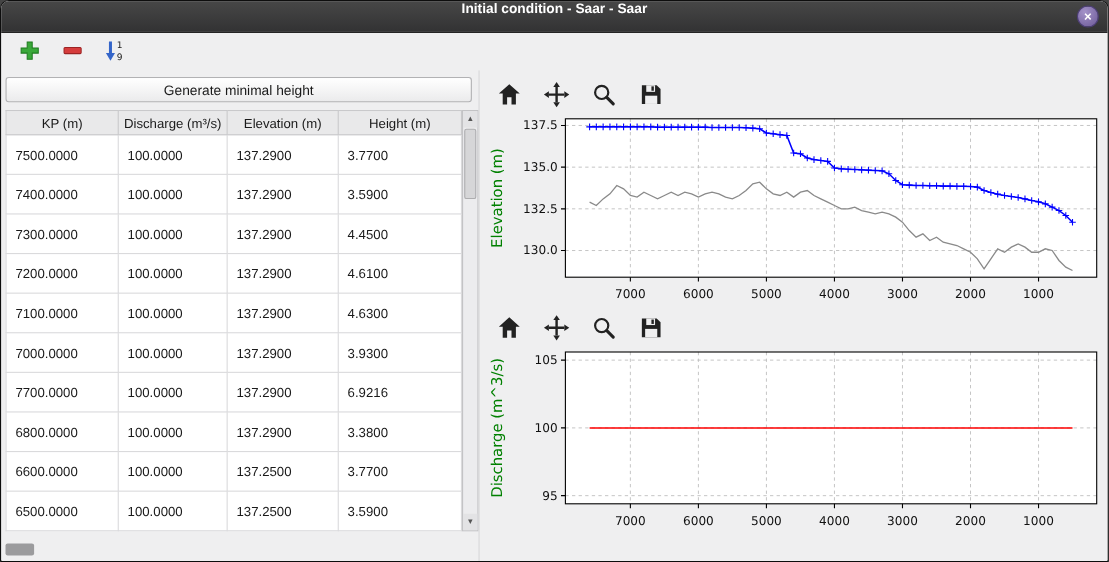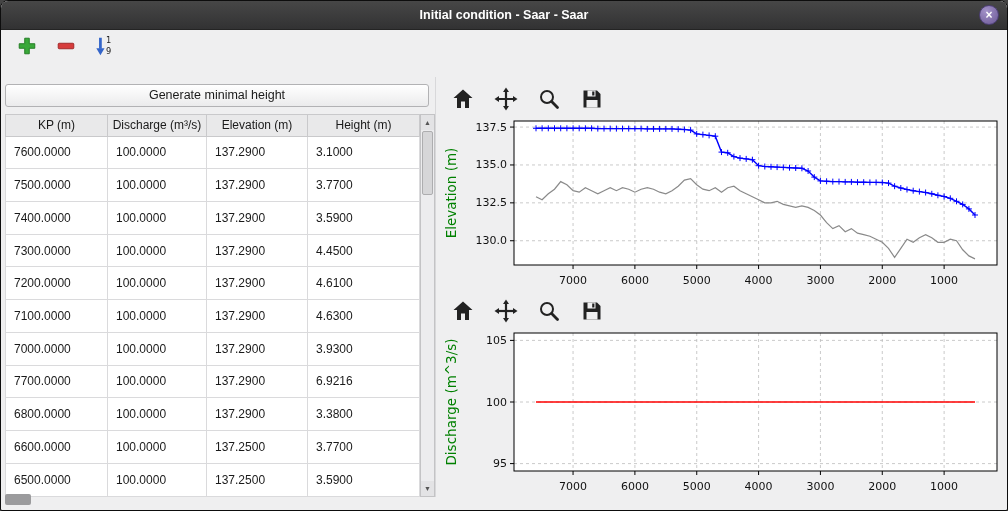--- a/index.html
+++ b/index.html
@@ -2,28 +2,28 @@
 <html><head>
 <meta charset="utf-8">
 <style>
   html,body{margin:0;padding:0;background:#444;}
   .window{
     position:relative;width:1006px;height:509px;margin:0;
     border:1px solid #0d0d0d;border-radius:8px 8px 2px 2px;overflow:hidden;
     background:#efeff0;font-family:"Liberation Sans","DejaVu Sans",sans-serif;color:#1a1a1a;
   }
   .titlebar{height:28px;background:linear-gradient(#474747,#323233);border-bottom:1px solid #242424;
-    display:flex;align-items:center;justify-content:center;position:relative;}
+    display:flex;justify-content:center;position:relative;}
   .titlebar .title{color:#ffffff;font-size:12.5px;font-weight:bold;}
   .close-btn{position:absolute;right:8px;top:4px;width:20px;height:20px;border-radius:50%;
     background:radial-gradient(circle at 35% 28%,#a493c9,#6b5896);border:1px solid #4d3f76;
     color:#fff;font-size:12px;font-weight:bold;line-height:18px;text-align:center;padding:0;cursor:pointer;box-sizing:border-box;}
   .app-toolbar{height:34px;display:flex;align-items:center;gap:13px;padding:0 0 0 13px;}
   .tool-btn{width:26px;height:26px;border:none;background:transparent;display:flex;align-items:center;justify-content:center;padding:0;}
-  .content{display:flex;height:446px;align-items:center;}
+  .content{display:flex;height:446px;}
   .left{width:434px;box-sizing:border-box;padding:6px 0 0 4px;flex:none;}
   .btn-row{display:flex;gap:7px;margin:0 6px 7px 0;}
   .gen-btn{flex:1;height:23px;background:linear-gradient(#ffffff,#ebebec);border:1px solid #b2b2b4;
     border-radius:3px;font-size:12.5px;font-family:inherit;color:#1a1a1a;}
   .table-area{display:flex;}
   table.data{border-collapse:collapse;table-layout:fixed;width:414px;background:#ffffff;font-size:12px;border:1px solid #b5b5b7;}
   table.data th{background:#e9e9ea;border:1px solid #c9c9cb;font-weight:normal;height:21px;text-align:center;padding:0;}
   table.data td{border:1px solid #dadadc;height:29px;padding:0 4px 0 8px;text-align:left;overflow:hidden;white-space:nowrap;}
   .v-scrollbar{width:16px;height:383px;background:#ececee;border:1px solid #c3c3c5;box-sizing:border-box;
     display:flex;flex-direction:column;}
@@ -91,26 +91,20 @@
           </colgroup>
           <thead>
             <tr>
               <th>KP (m)</th>
               <th>Discharge (m³/s)</th>
               <th>Elevation (m)</th>
               <th>Height (m)</th>
             </tr>
           </thead>
           <tbody>
-              <tr>
-                <td>7600.0000</td>
-                <td>100.0000</td>
-                <td>137.2900</td>
-                <td>3.1000</td>
-              </tr>
               <tr>
                 <td>7500.0000</td>
                 <td>100.0000</td>
                 <td>137.2900</td>
                 <td>3.7700</td>
               </tr>
               <tr>
                 <td>7400.0000</td>
                 <td>100.0000</td>
                 <td>137.2900</td>

